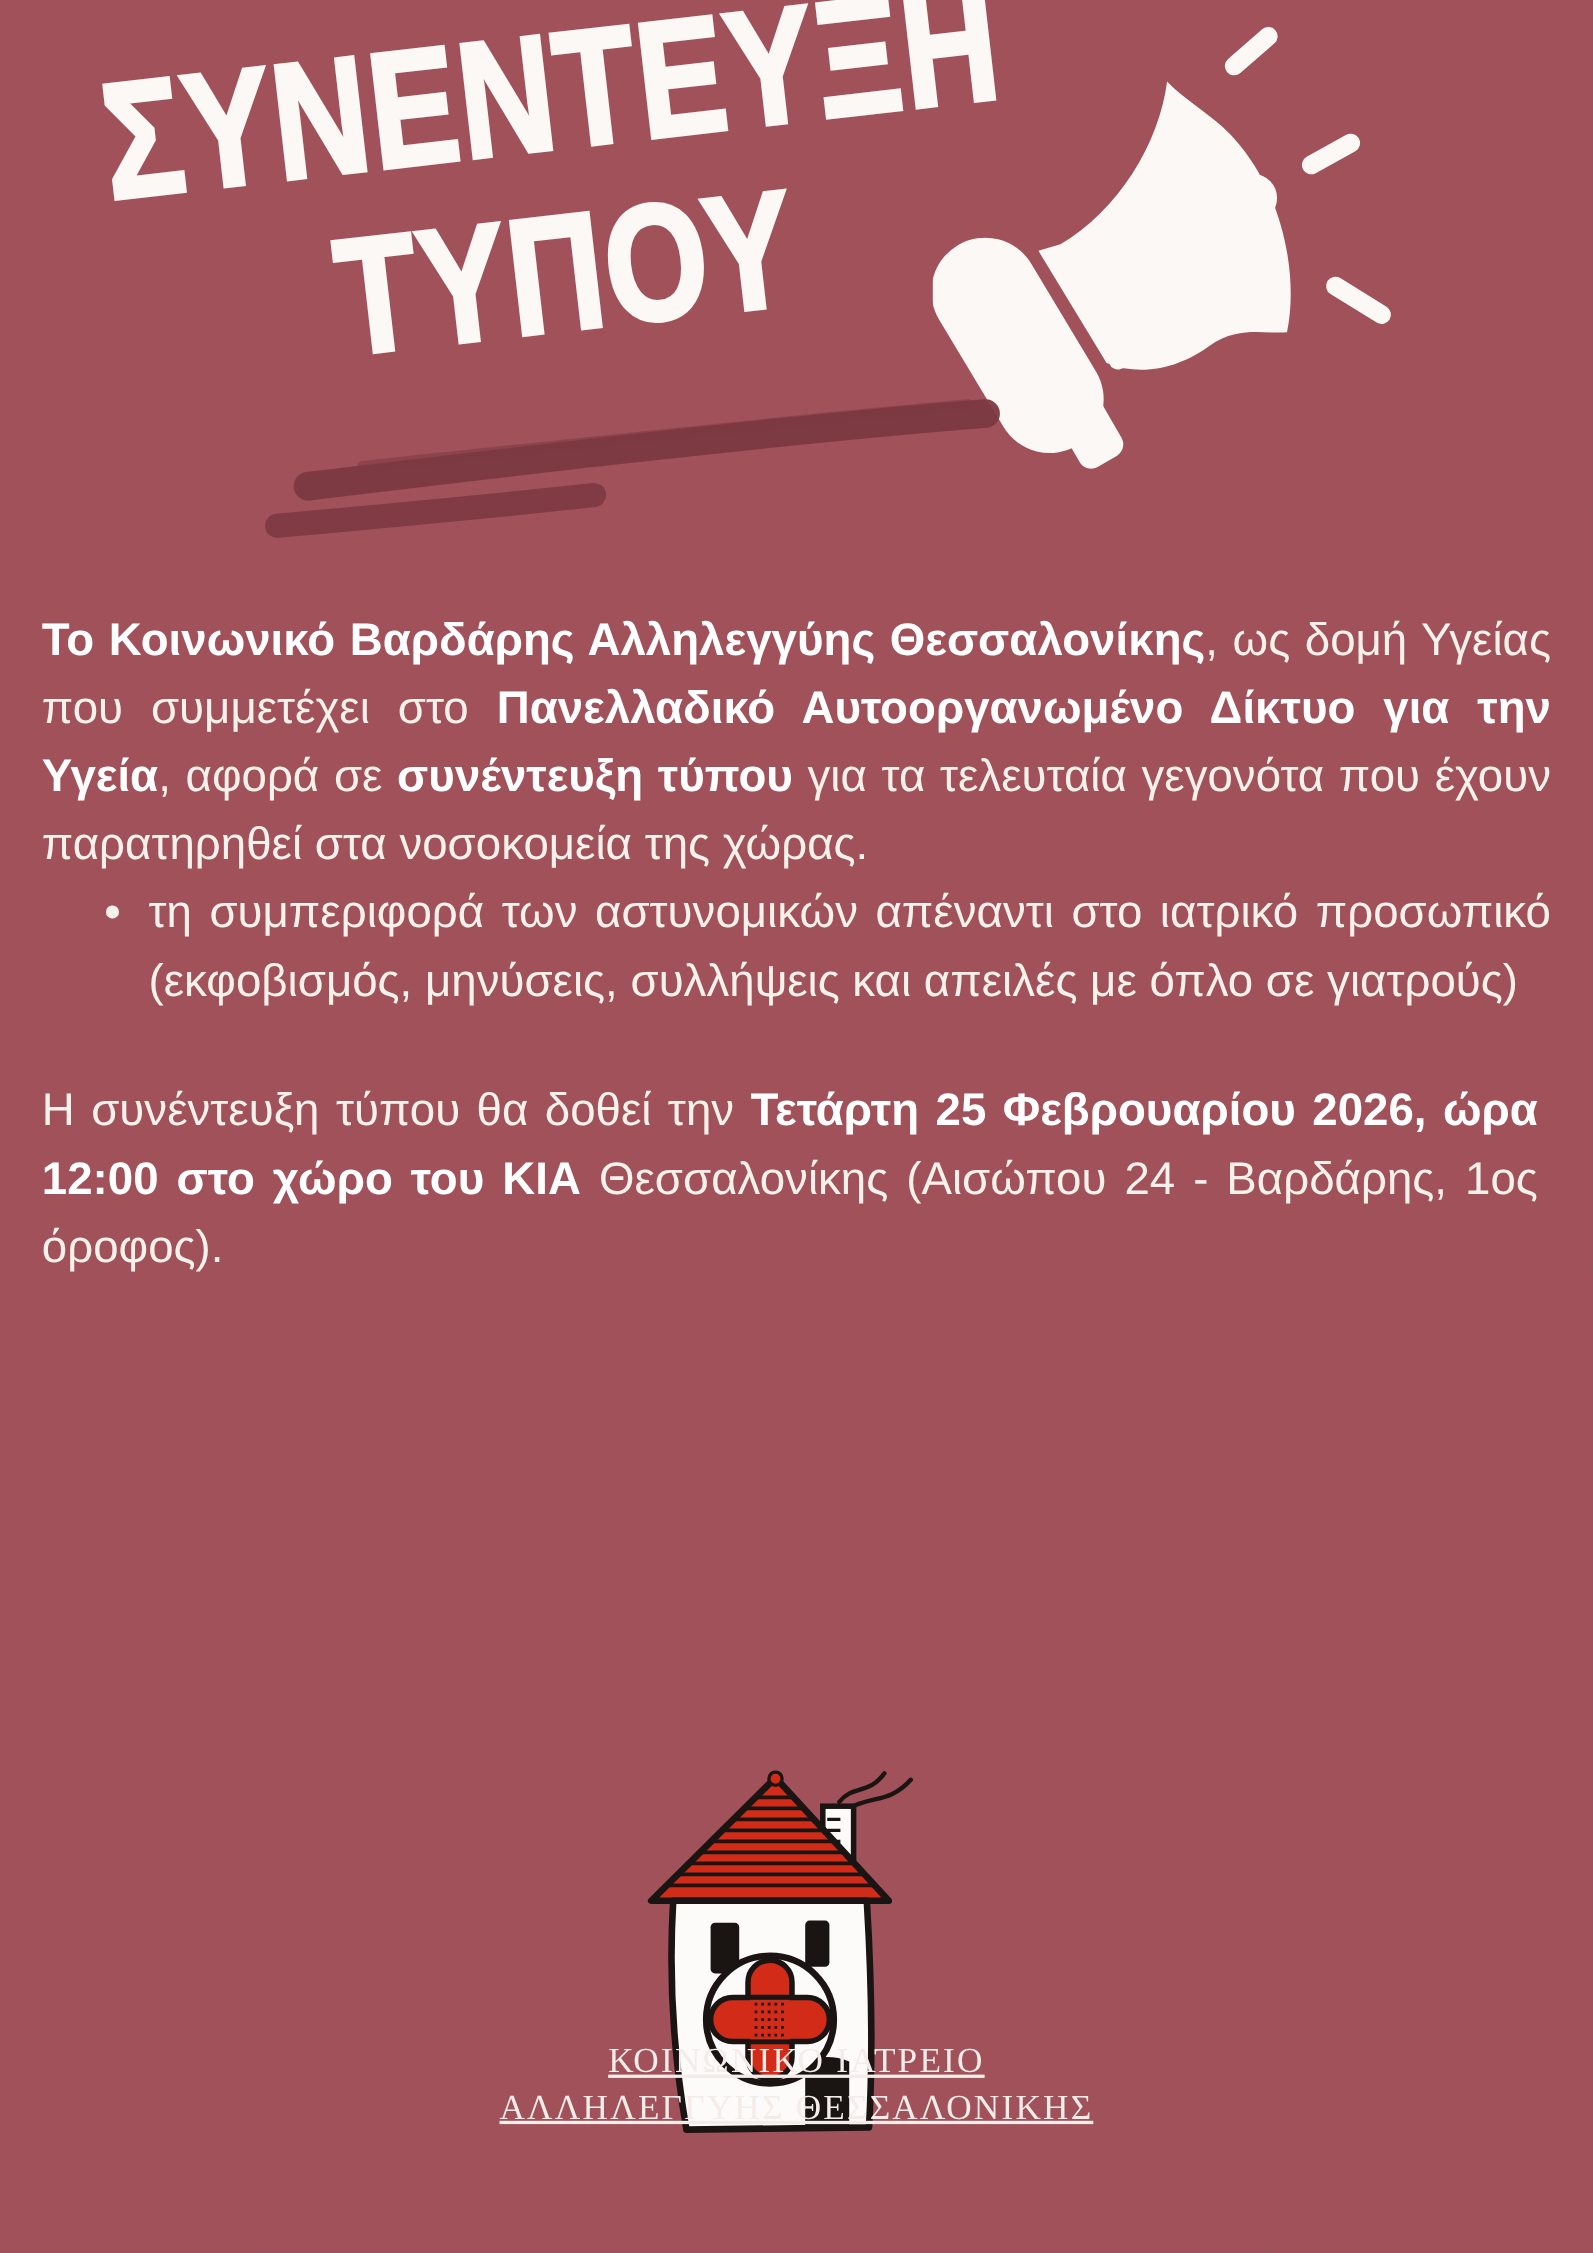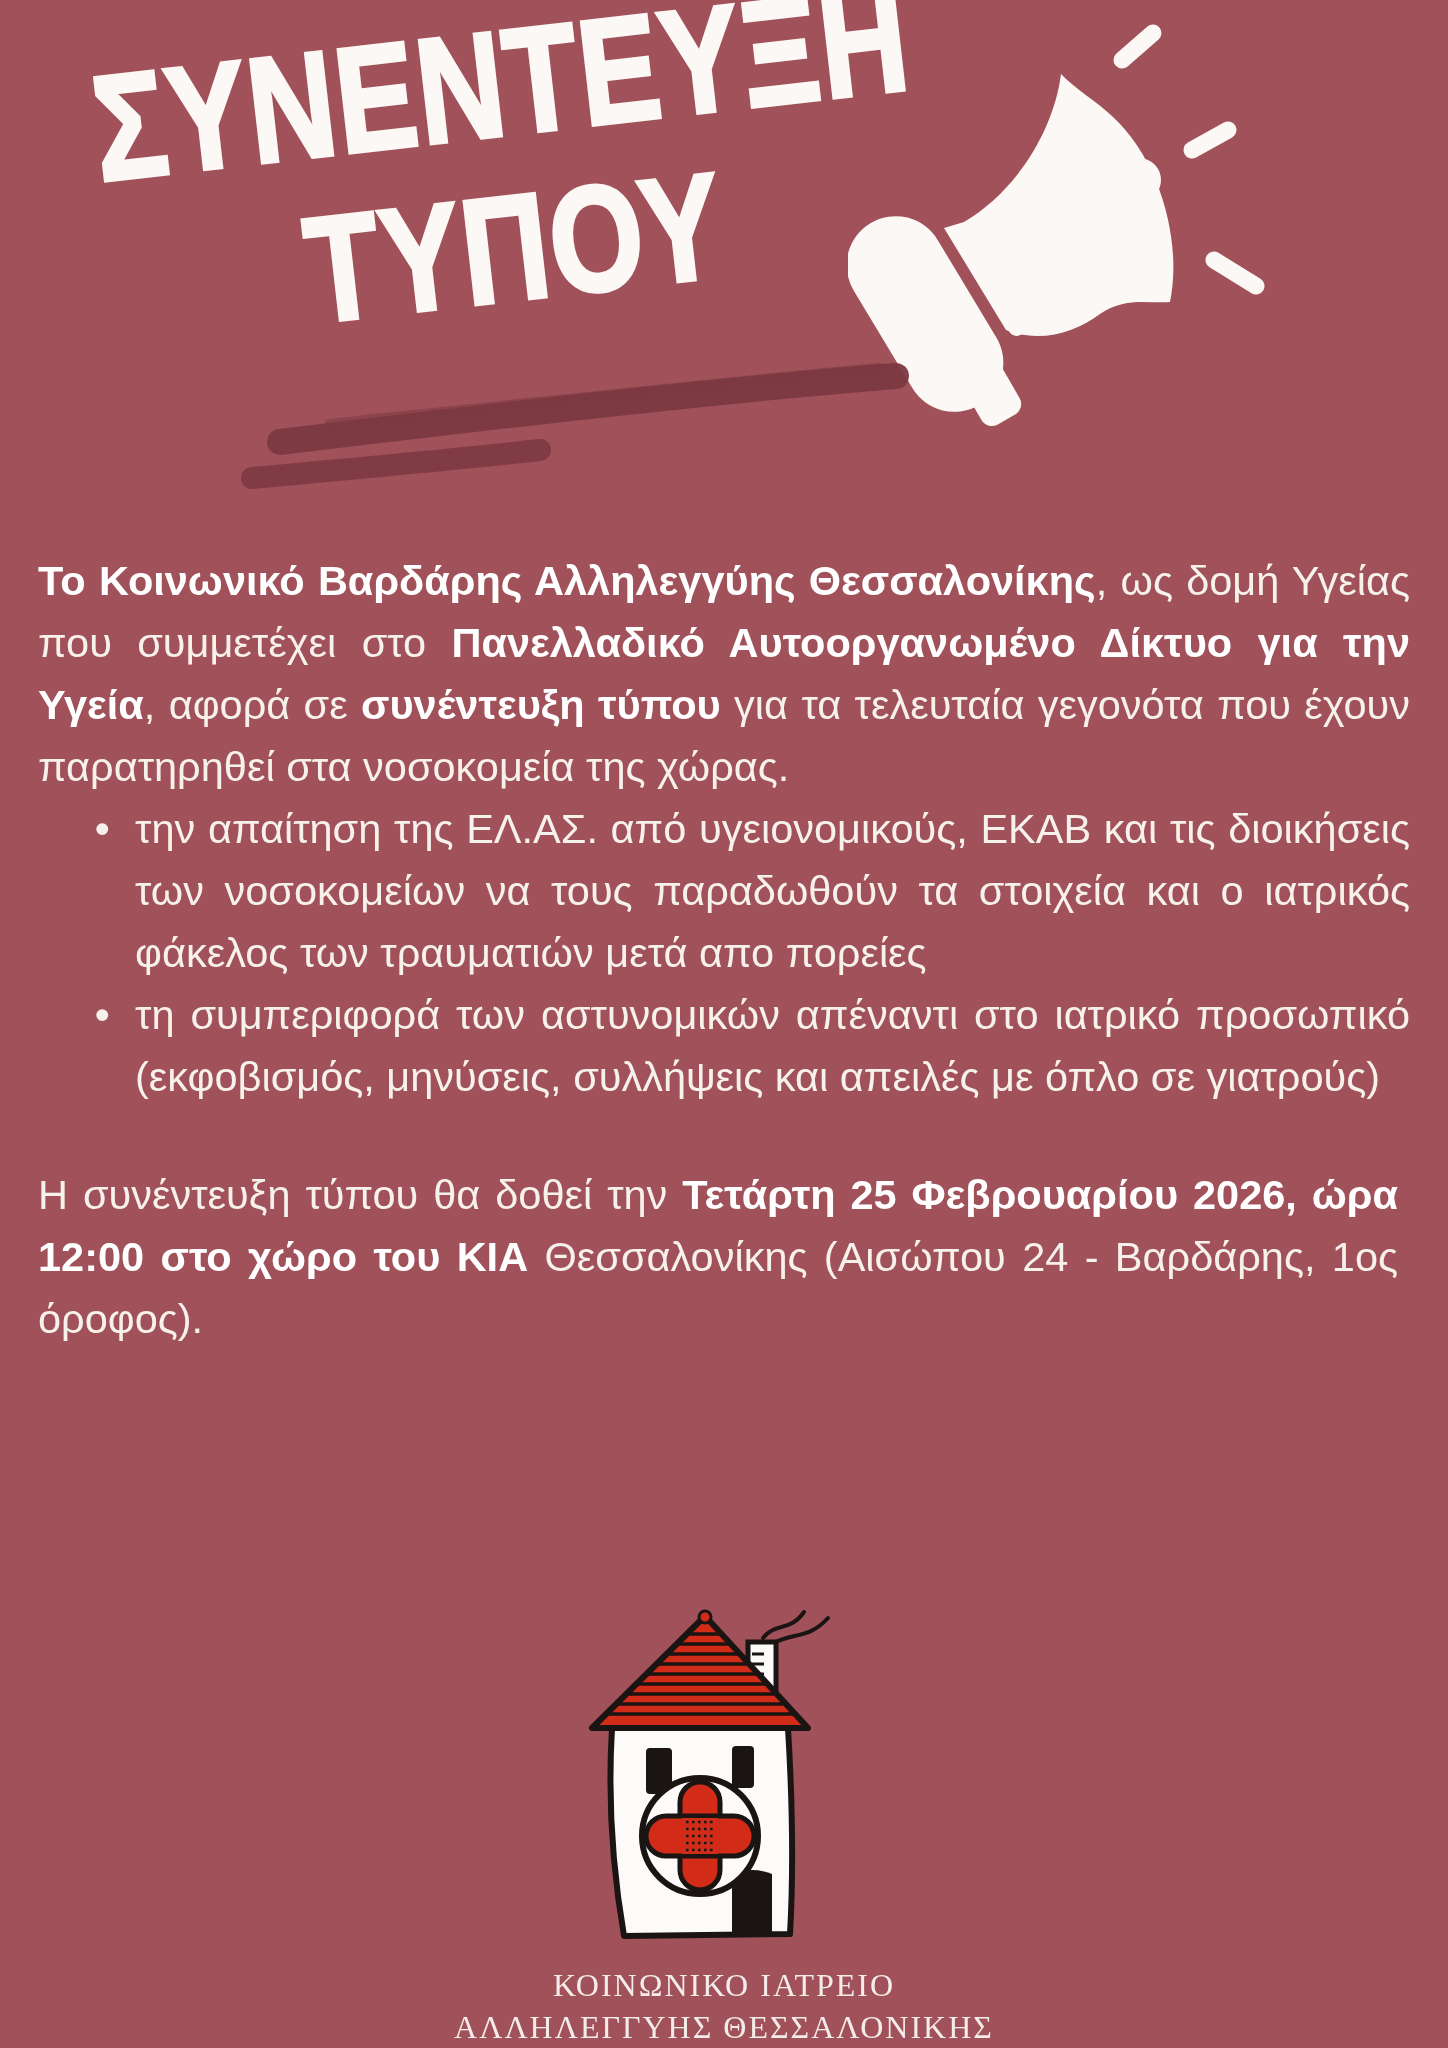--- a/index.html
+++ b/index.html
@@ -48,23 +48,23 @@
     color:var(--text); font-weight:bold;
   }
   .closing{margin:56px 12px 0 0; text-align:justify;}
   
   .logo{position:absolute; left:560px; top:1608px; width:310px; height:344px;}
   .logo .red{fill:var(--logo_red);}
   .logo .blk{fill:var(--logo_black);}
   .logo .wht{fill:var(--logo_white);}
   .logo .ln{stroke:var(--logo_black); fill:none;}
   .footer{
-    position:absolute; left:0; right:0; top:1964px; text-align:center;
+    position:absolute; left:0; right:0; top:1852px; text-align:center;
     font-family:"Liberation Serif","DejaVu Serif",serif;
-    font-size:32px; line-height:42px; letter-spacing:2px; color:#f3ece9;
+    font-size:32px; line-height:42px; letter-spacing:2px; color:#f3ece9;text-decoration:underline;
   }
 </style>
 </head>
 <body>
 
 <div class="poster">
 
   <div class="title-wrap">
     <div class="title-inner">
       <div>ΣΥΝΕΝΤΕΥΞΗ</div>
@@ -98,21 +98,20 @@
 
   <svg class="smudge" viewBox="0 0 740 190" aria-hidden="true">
     <path d="M100,122 C300,98 520,72 716,56" stroke-width="26" opacity="0.95"></path>
     <path d="M72,158 C160,150 270,140 360,130" stroke-width="22" opacity="0.9"></path>
     <path d="M150,104 C340,84 540,62 700,48" stroke-width="10" opacity="0.55"></path>
   </svg>
 
   <div class="copy">
     <p class="para"><span class="b">Το Κοινωνικό Βαρδάρης Αλληλεγγύης Θεσσαλονίκης</span><span>, ως δομή Υγείας που συμμετέχει στο </span><span class="b">Πανελλαδικό Αυτοοργανωμένο Δίκτυο για την Υγεία</span><span>, αφορά σε </span><span class="b">συνέντευξη τύπου</span><span> για τα τελευταία γεγονότα που έχουν παρατηρηθεί στα νοσοκομεία της χώρας.</span></p>
     <ul class="bullets">
-      <li>την απαίτηση της ΕΛ.ΑΣ. από υγειονομικούς, ΕΚΑΒ και τις διοικήσεις των νοσοκομείων να τους παραδωθούν τα στοιχεία και ο ιατρικός φάκελος των τραυματιών μετά απο πορείες</li>
       <li>τη συμπεριφορά των αστυνομικών απέναντι στο ιατρικό προσωπικό (εκφοβισμός, μηνύσεις, συλλήψεις και απειλές με όπλο σε γιατρούς)</li>
     </ul>
     <p class="para closing"><span>Η συνέντευξη τύπου θα δοθεί την </span><span class="b">Τετάρτη 25 Φεβρουαρίου 2026, ώρα 12:00 στο χώρο του ΚΙΑ</span><span> Θεσσαλονίκης (Αισώπου 24 - Βαρδάρης, 1ος όροφος).</span></p>
   </div>
 
   <svg class="logo" viewBox="0 0 310 344" aria-hidden="true">
     <defs>
       <clipPath id="roofclip">
         <path d="M145,8 L32,120 L248,120 Z"></path>
       </clipPath>

